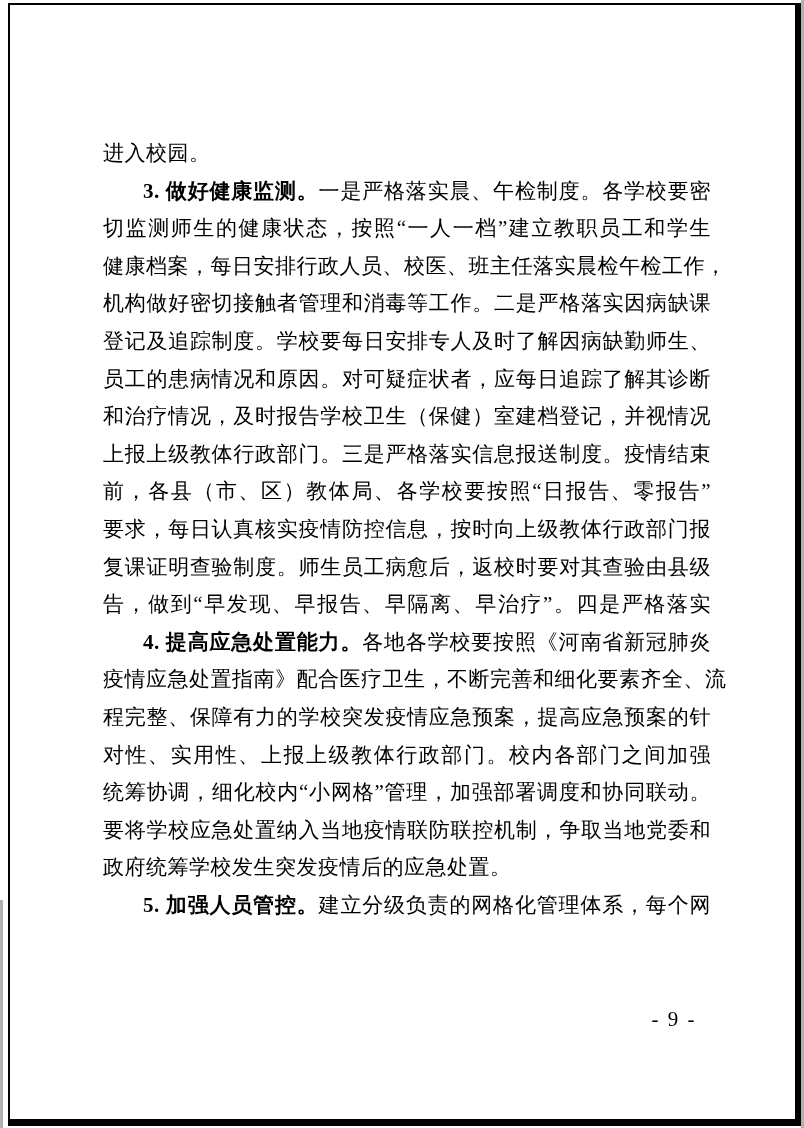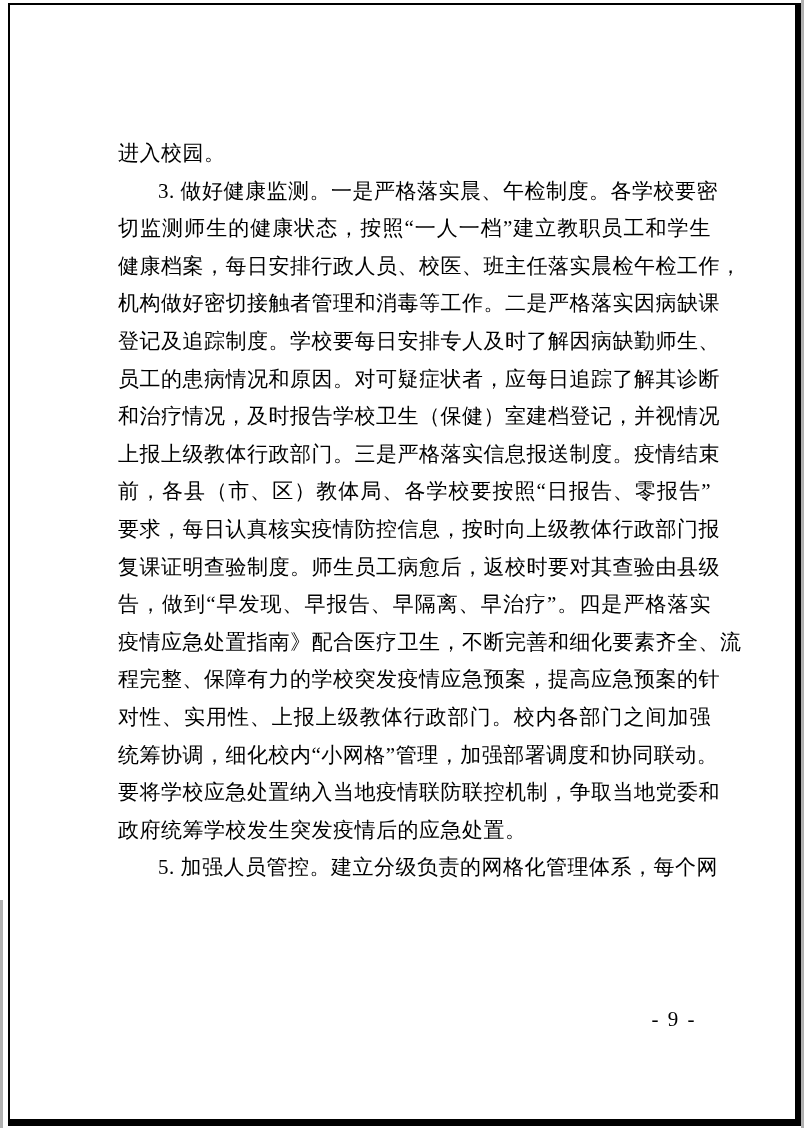--- a/index.html
+++ b/index.html
@@ -57,31 +57,30 @@
   }
   .line {
     height: 37.6px;
     line-height: 37.6px;
     font-size: 21px;
     letter-spacing: 0.5px;
     text-align: justify;
     text-align-last: justify;
     white-space: nowrap;
     overflow: visible;
-    margin-left: 15px;
   }
   .line.indent {
     padding-left: 40px;
   }
   .line.flush {
     text-align: left;
     text-align-last: left;
   }
   .bold {
-    font-weight: normal;
+    font-weight: bold;
   }
   .page-number {
     position: absolute;
     left: 636px;
     top: 1004px;
     width: 76px;
     height: 30px;
     line-height: 30px;
     text-align: center;
     font-size: 21px;
@@ -104,20 +103,21 @@
       <div class="line"><span>健康档案，每日安排行政人员、校医、班主任落实晨检午检工作，</span></div>
       <div class="line"><span>机构做好密切接触者管理和消毒等工作。二是严格落实因病缺课</span></div>
       <div class="line"><span>登记及追踪制度。学校要每日安排专人及时了解因病缺勤师生、</span></div>
       <div class="line"><span>员工的患病情况和原因。对可疑症状者，应每日追踪了解其诊断</span></div>
       <div class="line"><span>和治疗情况，及时报告学校卫生（保健）室建档登记，并视情况</span></div>
       <div class="line"><span>上报上级教体行政部门。三是严格落实信息报送制度。疫情结束</span></div>
       <div class="line"><span>前，各县（市、区）教体局、各学校要按照“日报告、零报告”</span></div>
       <div class="line"><span>要求，每日认真核实疫情防控信息，按时向上级教体行政部门报</span></div>
       <div class="line"><span>复课证明查验制度。师生员工病愈后，返校时要对其查验由县级</span></div>
       <div class="line"><span>告，做到“早发现、早报告、早隔离、早治疗”。四是严格落实</span></div>
+      <div class="line indent"><span class="bold">4. 提高应急处置能力。</span><span>各地各学校要按照《河南省新冠肺炎</span></div>
       <div class="line"><span>疫情应急处置指南》配合医疗卫生，不断完善和细化要素齐全、流</span></div>
       <div class="line"><span>程完整、保障有力的学校突发疫情应急预案，提高应急预案的针</span></div>
       <div class="line"><span>对性、实用性、上报上级教体行政部门。校内各部门之间加强</span></div>
       <div class="line"><span>统筹协调，细化校内“小网格”管理，加强部署调度和协同联动。</span></div>
       <div class="line"><span>要将学校应急处置纳入当地疫情联防联控机制，争取当地党委和</span></div>
       <div class="line flush"><span>政府统筹学校发生突发疫情后的应急处置。</span></div>
       <div class="line indent"><span class="bold">5. 加强人员管控。</span><span>建立分级负责的网格化管理体系，每个网</span></div>
     </div>
 
   <div class="page-number">- 9 -</div>

